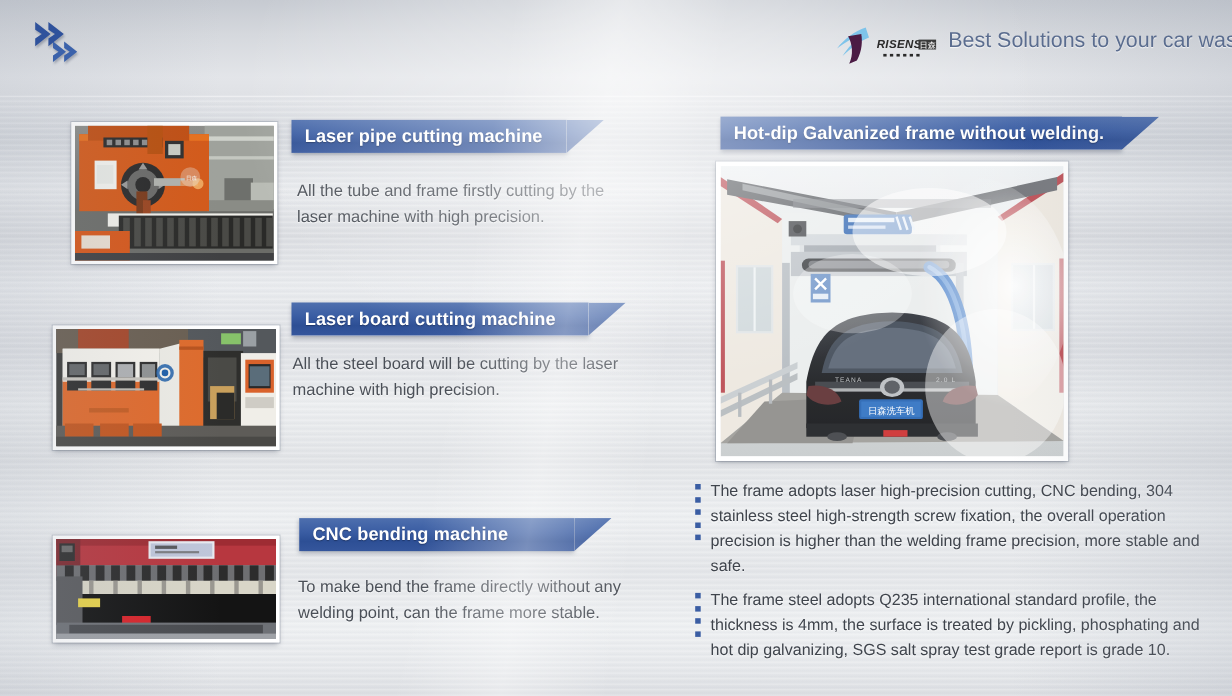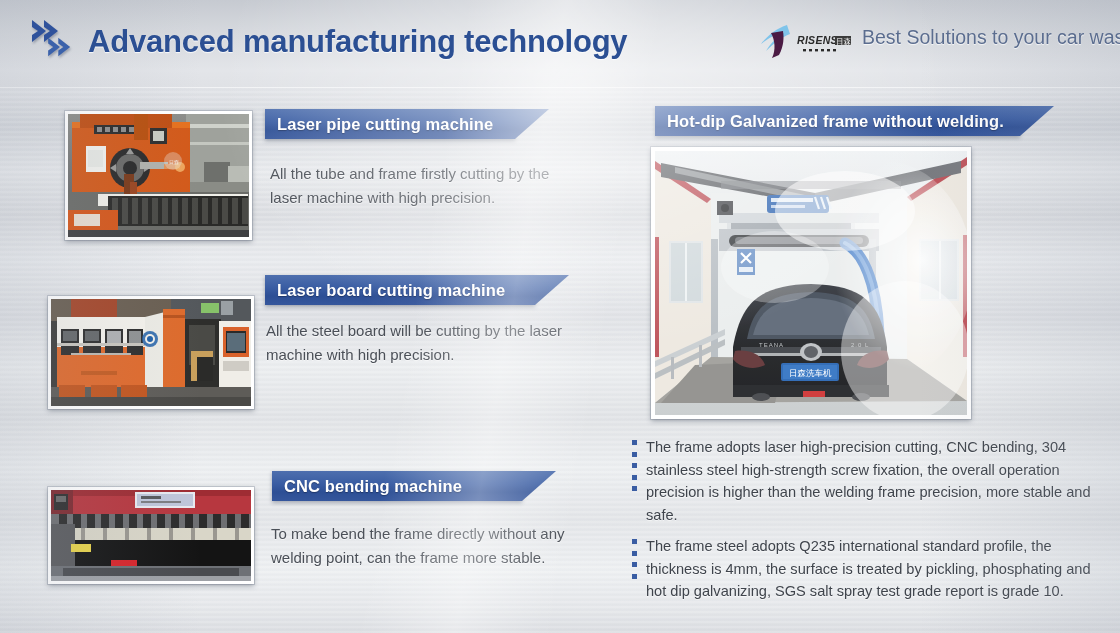--- a/index.html
+++ b/index.html
@@ -133,21 +133,20 @@
       <svg class="chev a" width="32" height="26" viewBox="0 0 32 26">
         <path d="M2 2 L16 13 L2 24 L2 17 L8 13 L2 9 Z" fill="#2f529c"></path>
         <path d="M14 2 L28 13 L14 24 L14 17 L20 13 L14 9 Z" fill="#2f529c"></path>
       </svg>
       <svg class="chev b" width="28" height="22" viewBox="0 0 32 26">
         <path d="M2 2 L16 13 L2 24 L2 17 L8 13 L2 9 Z" fill="#3b62ab"></path>
         <path d="M14 2 L28 13 L14 24 L14 17 L20 13 L14 9 Z" fill="#3b62ab"></path>
       </svg>
     </div>
 
-    <div class="page-title">Advanced manufacturing technology</div>
 
     <div class="brand">
       <svg width="96" height="38" viewBox="0 0 96 38">
         <path d="M30 2 C20 5, 10 13, 4 21 C10 16, 19 11, 27 9 C20 14, 13 21, 9 28 C16 21, 25 14, 33 11 Z" fill="#7fc4ea"></path>
         <path d="M14 10 L26 8 C27 14, 27 23, 22 32 L15 35 C19 27, 18 17, 14 10 Z" fill="#4b1b44"></path>
         <text x="40" y="21" font-family="'Liberation Sans',sans-serif" font-size="10.5" font-weight="700" font-style="italic" fill="#2a2a2a" letter-spacing=".3">RISENSE</text>
         <text x="86" y="21" font-family="'DejaVu Sans',sans-serif" font-size="5" fill="#2a2a2a">·</text>
         <rect x="78" y="13" width="16" height="9" fill="#3a3a3a"></rect>
         <text x="79" y="20.5" font-family="'DejaVu Sans',sans-serif" font-size="7.5" fill="#ffffff">日森</text>
         <g fill="#2a2a2a">

